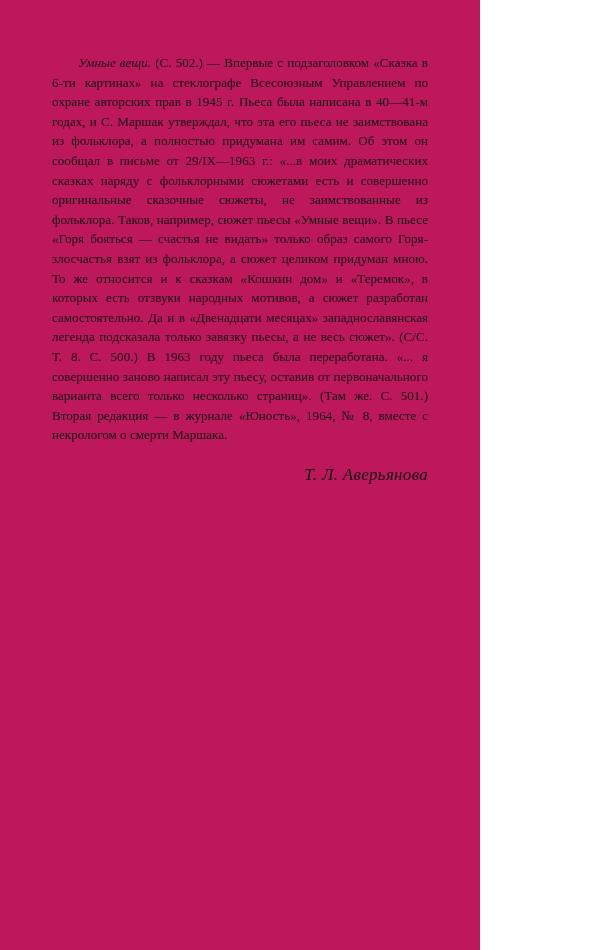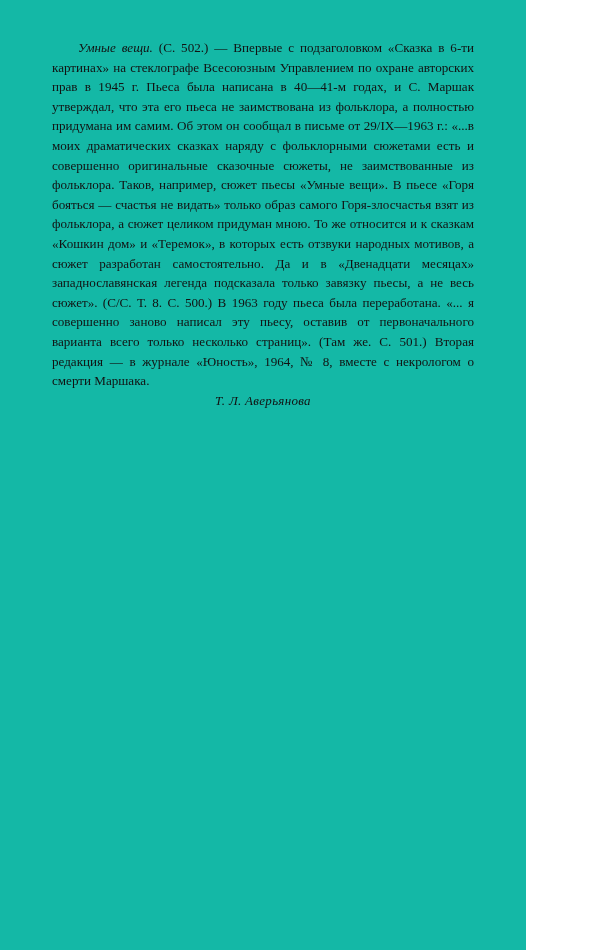--- a/index.html
+++ b/index.html
@@ -8,48 +8,48 @@
   }
   body {
     width: 600px;
     height: 950px;
     background: #ffffff;
     font-family: "Liberation Serif", serif;
     color: #121212;
   }
   .page {
     position: relative;
-    width: 526px;
+    width: 480px;
     height: 950px;
     box-sizing: border-box;
-    padding: 38px 52px 0 52px;
-    background: #14b8a6;
+    padding: 53px 52px 0 52px;
+    background: #be185d;
   }
   .body-text {
     font-size: 13.1px;
     line-height: 19.6px;
     text-align: justify;
     text-justify: inter-word;
     hyphens: manual;
   }
   .para {
     margin: 0;
     text-indent: 26px;
   }
   .para.first {
     text-indent: 26px;
   }
   .italic {
     font-style: italic;
   }
   .signature {
-    margin-top: 0;
-    text-align: center;
+    margin-top: 20px;
+    text-align: right;
     font-style: italic;
-    font-size: 13px;
+    font-size: 17px;
     letter-spacing: 0.3px;
   }
 </style>
 </head>
 <body>
 
 <div class="page">
   <div class="body-text">
 
     <p class="para first"><span class="italic">Умные вещи.</span><span> (С. 502.) — Впервые с подзаголовком «Сказка в 6-ти картинах» на стеклографе Всесоюзным Управлением по охране авторских прав в 1945 г. Пьеса была написана в 40—41-м годах, и С. Маршак утверждал, что эта его пьеса не заимствована из фольклора, а полностью придумана им самим. Об этом он сообщал в письме от 29/IX—1963 г.: «...в моих драматических сказках наряду с фольклорными сюжетами есть и совершенно оригинальные сказочные сюжеты, не заимствованные из фольклора. Таков, например, сюжет пьесы «Умные вещи». В пьесе «Горя бояться — счастья не видать» только образ самого Горя-злосчастья взят из фольклора, а сюжет целиком придуман мною. То же относится и к сказкам «Кошкин дом» и «Теремок», в которых есть отзвуки народных мотивов, а сюжет разработан самостоятельно. Да и в «Двенадцати месяцах» западнославянская легенда подсказала только завязку пьесы, а не весь сюжет». (С/С. Т. 8. С. 500.) В 1963 году пьеса была переработана. «... я совершенно заново написал эту пьесу, оставив от первоначального варианта всего только несколько страниц». (Там же. С. 501.) Вторая редакция — в журнале «Юность», 1964, № 8, вместе с некрологом о смерти Маршака.</span></p>

